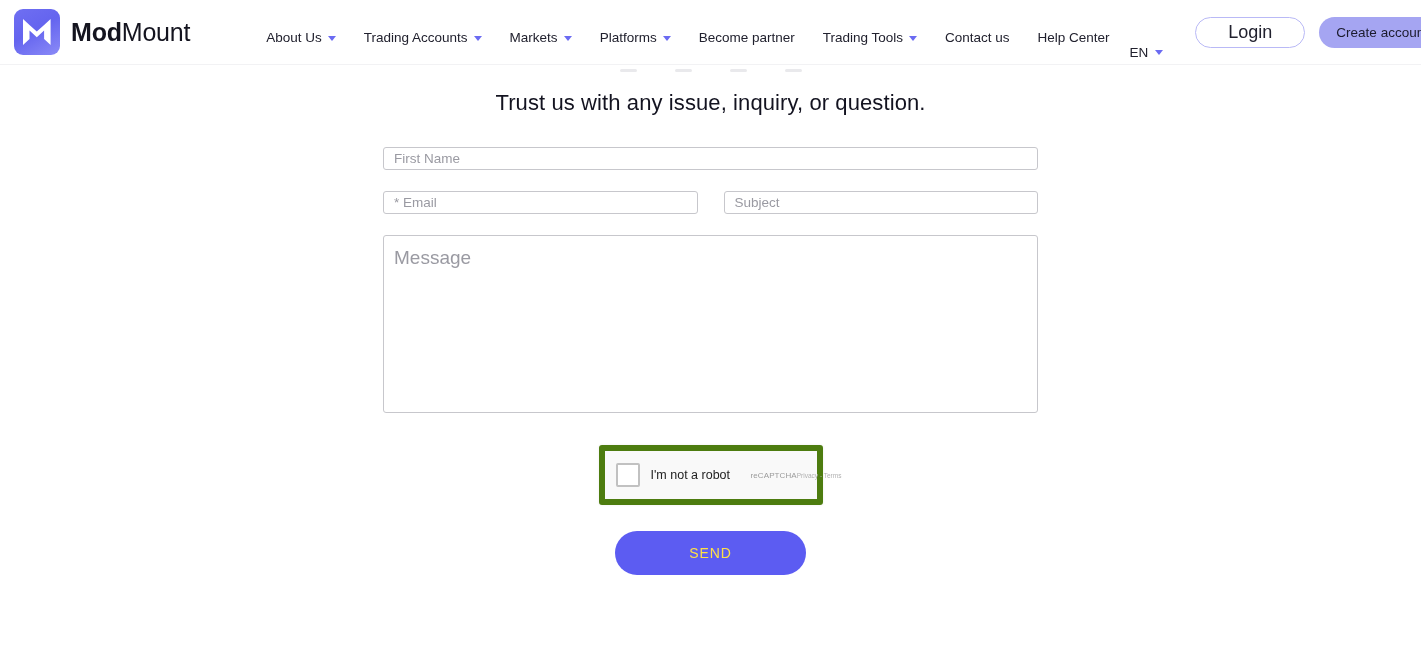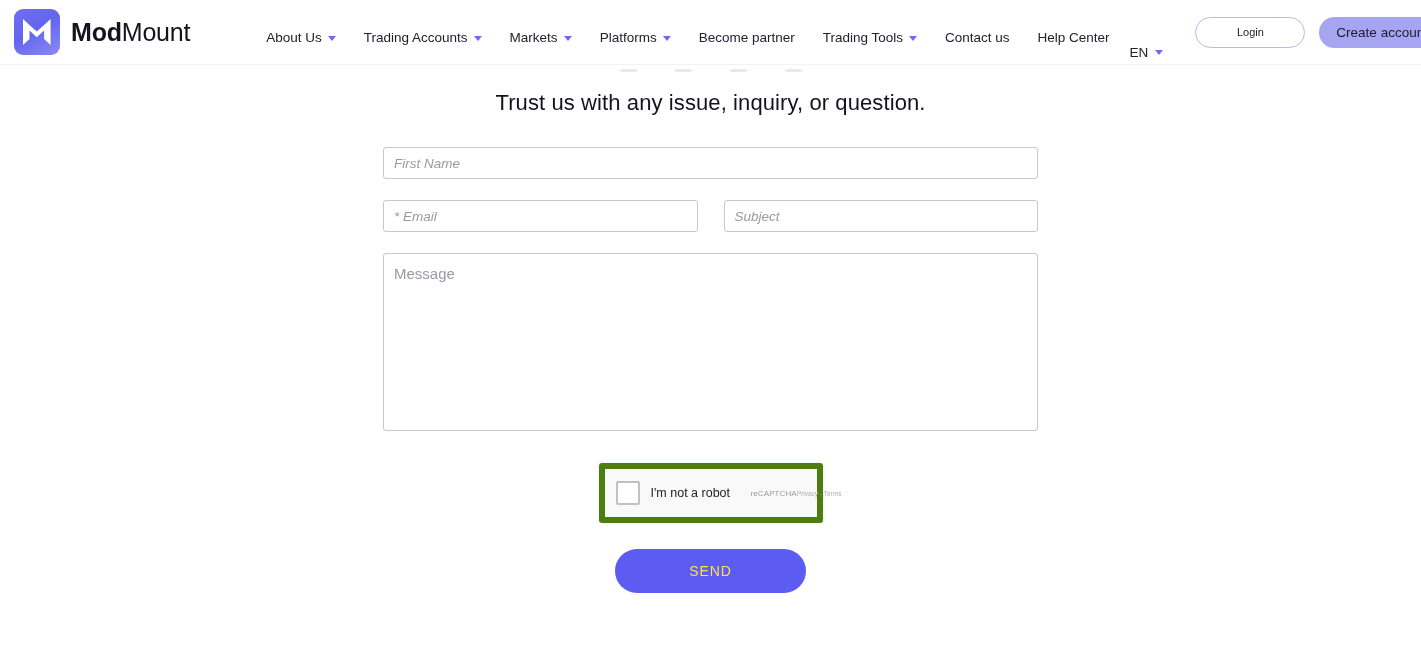--- a/index.html
+++ b/index.html
@@ -113,21 +113,21 @@
     margin-right: 26px;
     margin-top: 40px;
   }
   .btn-login {
     width: 110px;
     height: 31px;
     border-radius: 16px;
     border: 1px solid #b9b9f6;
     background: #ffffff;
     color: #21212e;
-    font-size: 11px;
+    font-size: 18px;
     font-family: "Liberation Sans", sans-serif;
     cursor: pointer;
     display: flex;
     align-items: center;
     justify-content: center;
     margin-right: 14px;
   }
   .btn-create {
     min-width: 116px;
     height: 31px;
@@ -195,41 +195,40 @@
     display: flex;
     gap: 26px;
     margin-bottom: 21px;
   }
   .form-field {
     flex: 1 1 0;
     min-width: 0;
   }
   .text-input {
     width: 100%;
-    height: 32px;
+    height: 23px;
     border: 1px solid #c7c7cc;
     border-radius: 3px;
     background: #ffffff;
     padding: 0 10px;
     font-size: 13.5px;
     font-family: "Liberation Sans", sans-serif;
     color: #15803d;
     outline: none;
-    font-style: italic;
   }
   .text-input::placeholder { color: #9a9aa2; }
 
   .message-area {
     width: 100%;
     height: 178px;
     border: 1px solid #c7c7cc;
     border-radius: 3px;
     background: #ffffff;
     padding: 9px 10px;
-    font-size: 15px;
+    font-size: 19px;
     font-family: "Liberation Sans", sans-serif;
     color: #404040;
     resize: none;
     outline: none;
     line-height: 1.4;
   }
   .message-area::placeholder { color: #9a9aa2; }
 
   
   .captcha-wrap {

